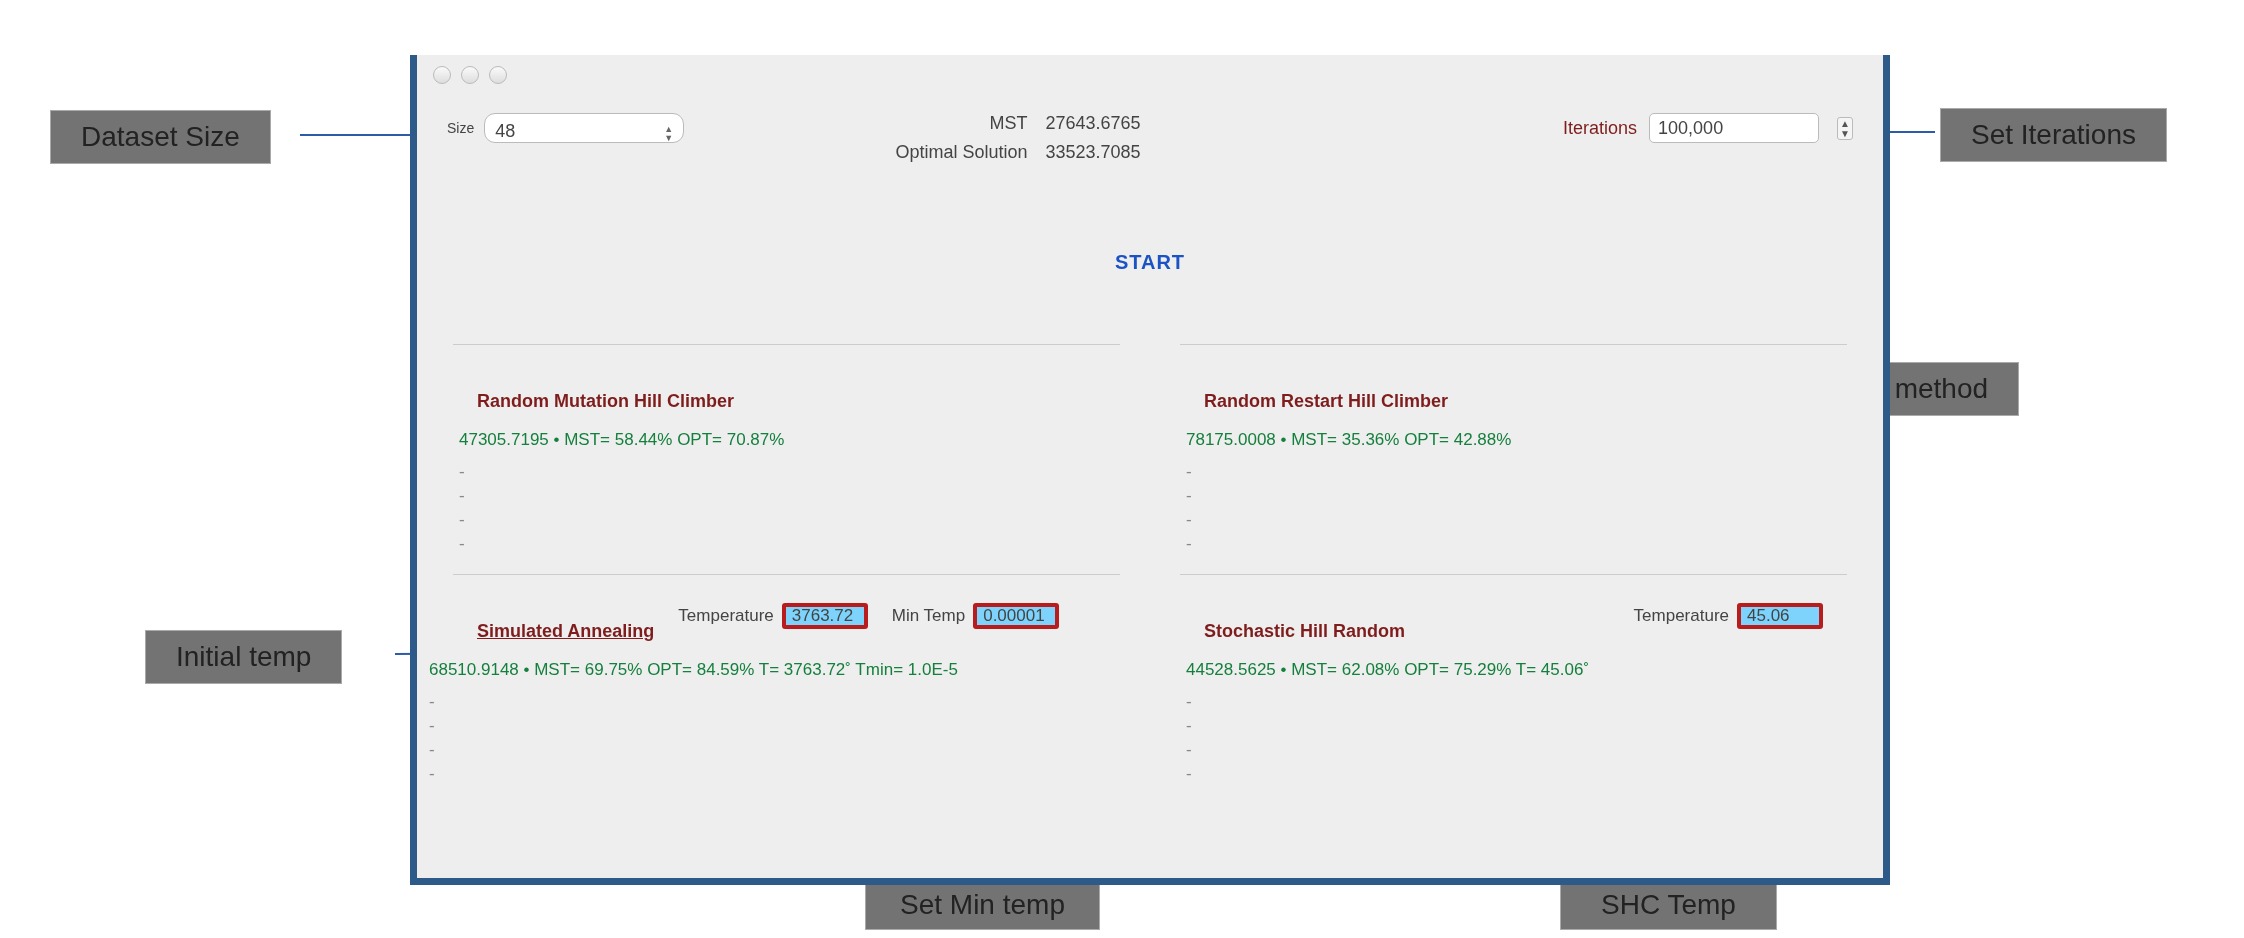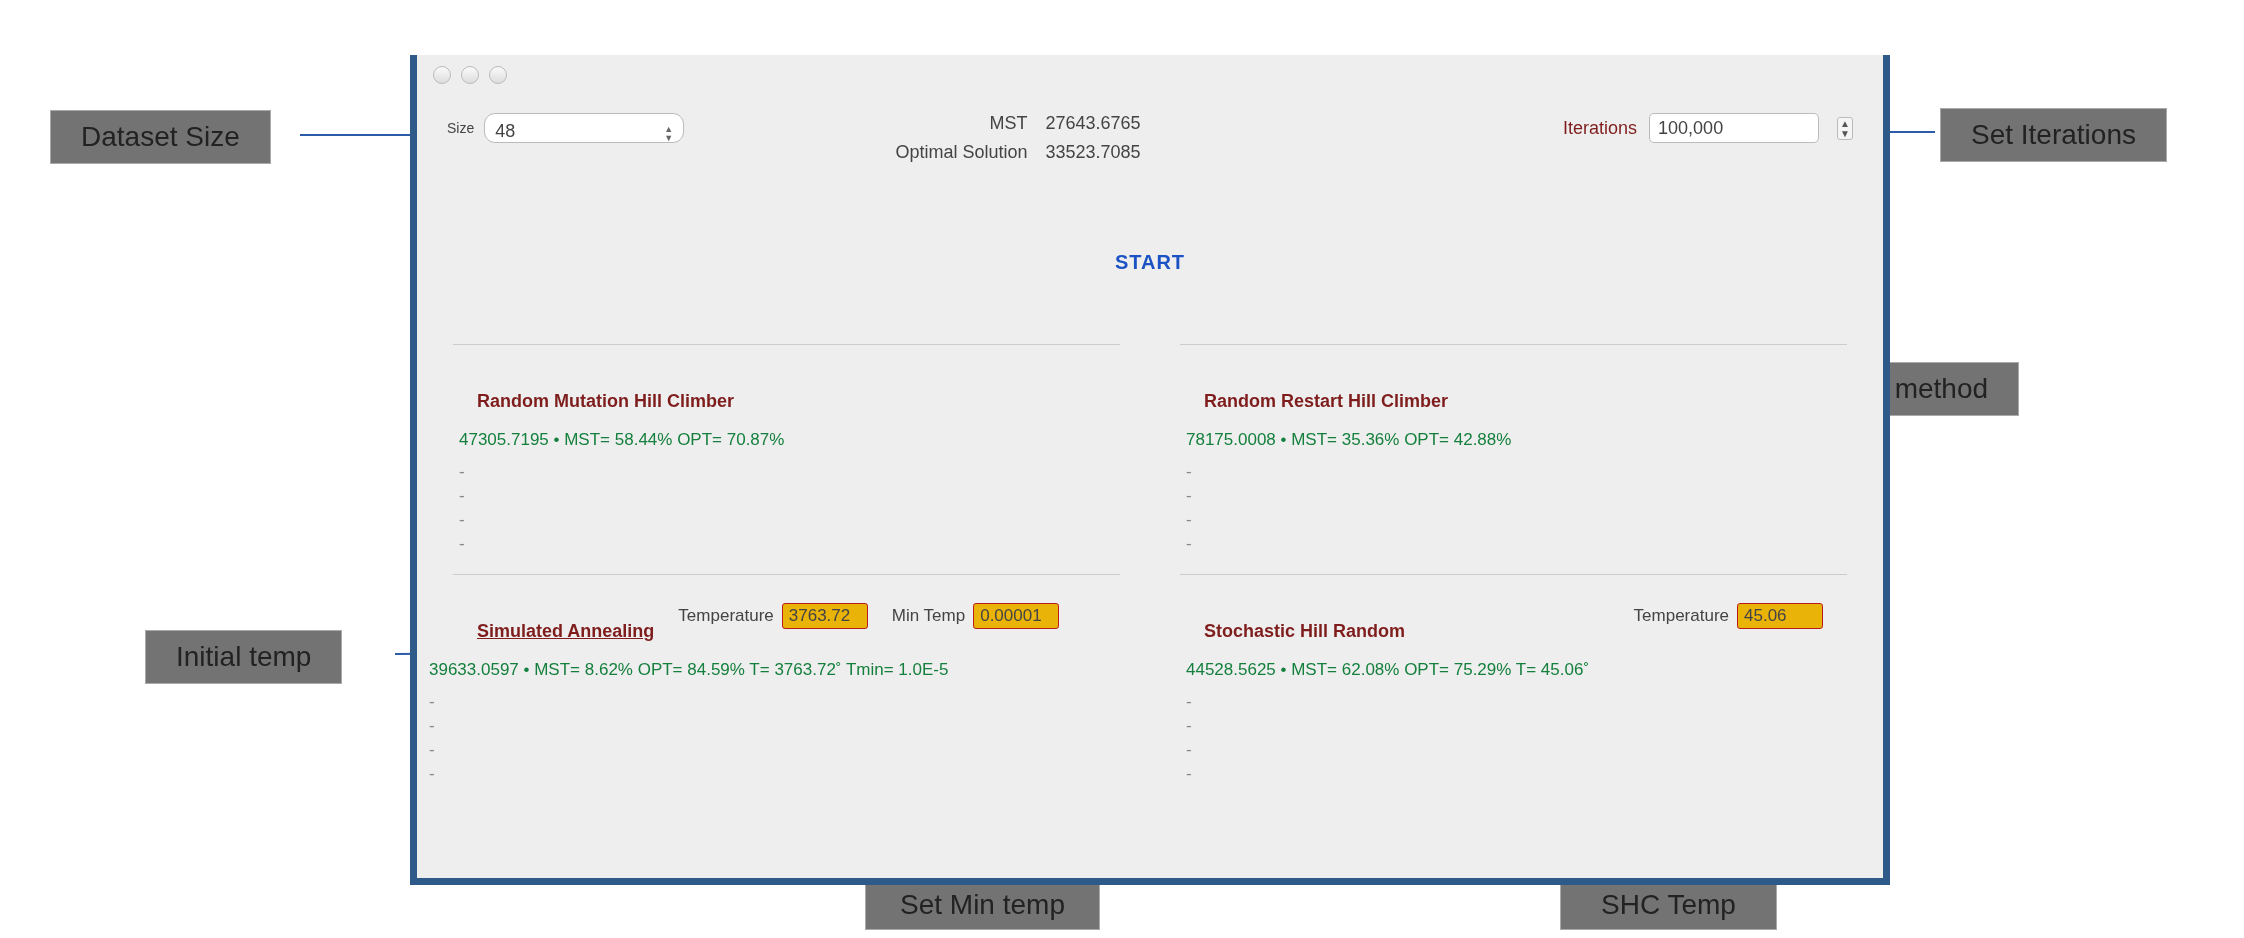--- a/index.html
+++ b/index.html
@@ -128,21 +128,21 @@
       color:#7f1d1d; font-weight:600; font-size:18px;
       cursor:pointer;
       margin-top:32px;
     }
     .method-title.ul { text-decoration: underline; }
     .mini-field {
       display:flex; align-items:center; gap:8px; font-size:17px; color:#444;
     }
     .mini-input {
       display:inline-flex; align-items:center; justify-content:flex-start;
-      border:1px solid #b91c1c; background:#eab308; border-radius:3px;
+      border:4px solid #b91c1c; background:#7dd3fc; border-radius:3px;
       height:26px; padding:0 6px; min-width:86px; font-size:17px;
     }
     .result-line { font-size:17px; color:#15803d; padding:4px 0 10px 6px; }
     .dash { color:#888; padding:2px 0 2px 6px; font-size:17px; }
 
   </style>
 </head>
 <body>
 
 <div class="callout" style="left:50px; top:110px;">Dataset Size</div>
@@ -254,21 +254,21 @@
         <span class="method-title ul">Simulated Annealing</span>
         <span class="mini-field">
           <span>Temperature</span>
           <span class="mini-input">3763.72</span>
         </span>
         <span class="mini-field">
           <span>Min Temp</span>
           <span class="mini-input">0.00001</span>
         </span>
       </div>
-      <div class="result-line" style="margin-left:-30px;">39633.0597 • MST= 8.62% OPT= 84.59% T= 3763.72˚ Tmin= 1.0E-5</div>
+      <div class="result-line" style="margin-left:-30px;">68510.9148 • MST= 69.75% OPT= 84.59% T= 3763.72˚ Tmin= 1.0E-5</div>
       <div class="dash" style="margin-left:-30px;">-</div>
       <div class="dash" style="margin-left:-30px;">-</div>
       <div class="dash" style="margin-left:-30px;">-</div>
       <div class="dash" style="margin-left:-30px;">-</div>
     </div>
 
     <div class="method" style="margin-top:18px;">
       <div class="method-header" style="justify-content:space-between; padding-right:24px;">
         <span class="method-title">Stochastic Hill Random</span>
         <span class="mini-field" style="margin-left:auto;">

